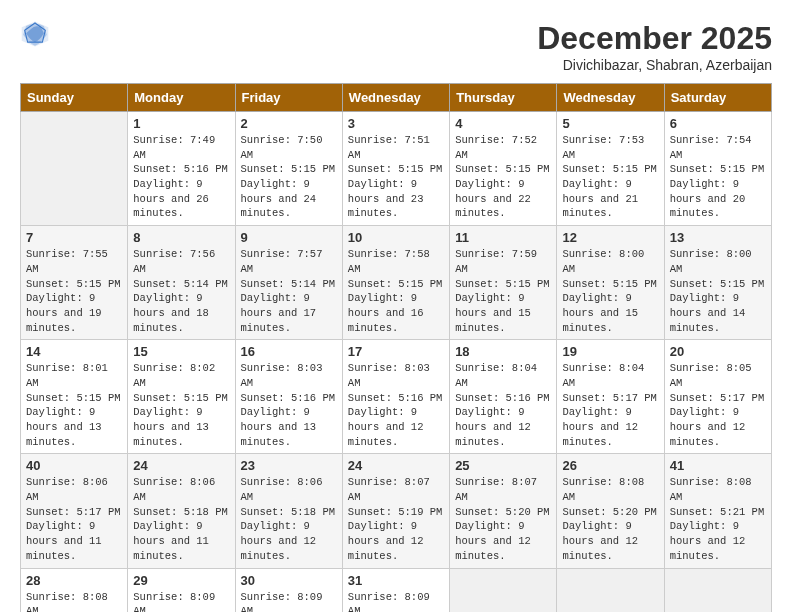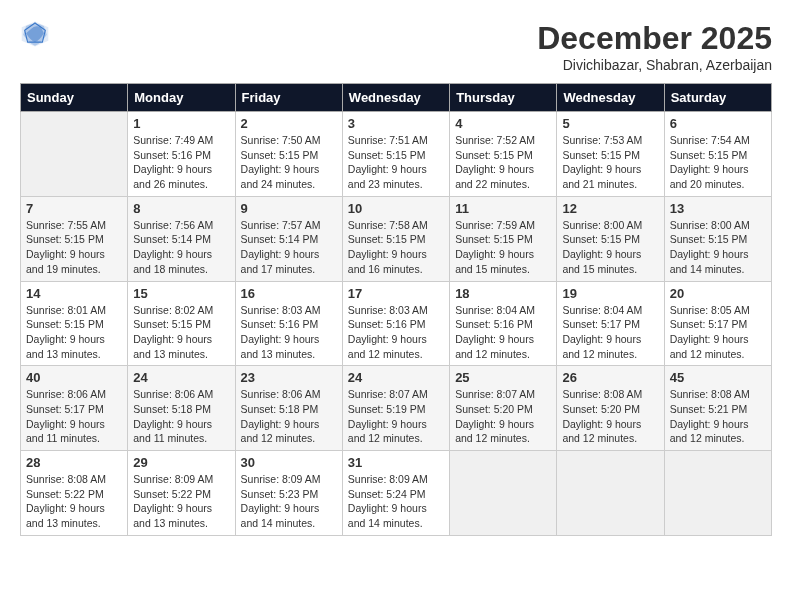--- a/index.html
+++ b/index.html
@@ -45,21 +45,21 @@
     .location {
       font-size: 14px;
       color: #333;
     }
     table {
       width: 100%;
       border-collapse: collapse;
       font-size: 11px;
     }
     thead tr th {
-      background-color: #0f172a;
+      background-color: #a16207;
       color: #fff;
       text-align: left;
       padding: 6px 6px;
       font-size: 13px;
       font-weight: bold;
       border: 1px solid #aaa;
     }
     tbody tr td {
       border: 1px solid #ccc;
       vertical-align: top;
@@ -72,20 +72,21 @@
     .day-number {
       font-size: 13px;
       font-weight: bold;
       display: block;
       margin-bottom: 2px;
     }
     .day-info {
       font-size: 10.5px;
       line-height: 1.4;
       color: #333;
+      font-family: Liberation Mono, monospace;
     }
     tbody tr:nth-child(odd) td {
       background-color: #fff;
     }
     tbody tr:nth-child(even) td {
       background-color: #f5f5f5;
     }
     .empty-cell {
       background-color: #f0f0f0 !important;
     }
@@ -227,21 +228,21 @@
         </td>
         <td>
           <span class="day-number">25</span>
           <div class="day-info">Sunrise: 8:07 AM<br>Sunset: 5:20 PM<br>Daylight: 9 hours and 12 minutes.</div>
         </td>
         <td>
           <span class="day-number">26</span>
           <div class="day-info">Sunrise: 8:08 AM<br>Sunset: 5:20 PM<br>Daylight: 9 hours and 12 minutes.</div>
         </td>
         <td>
-          <span class="day-number">45</span>
+          <span class="day-number">41</span>
           <div class="day-info">Sunrise: 8:08 AM<br>Sunset: 5:21 PM<br>Daylight: 9 hours and 12 minutes.</div>
         </td>
       </tr>
       <tr>
         <td>
           <span class="day-number">28</span>
           <div class="day-info">Sunrise: 8:08 AM<br>Sunset: 5:22 PM<br>Daylight: 9 hours and 13 minutes.</div>
         </td>
         <td>
           <span class="day-number">29</span>

